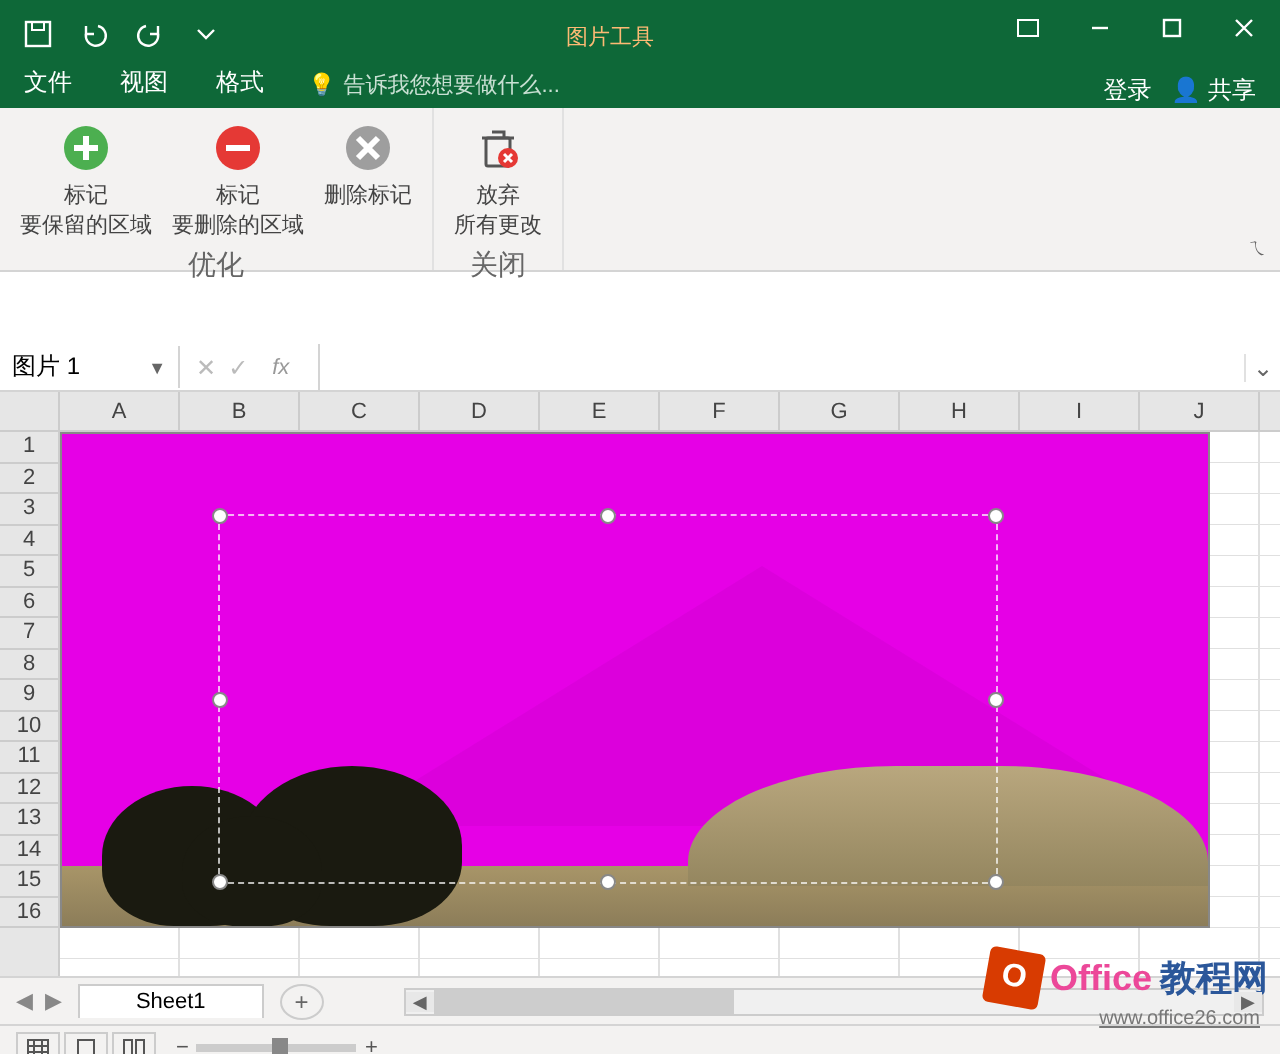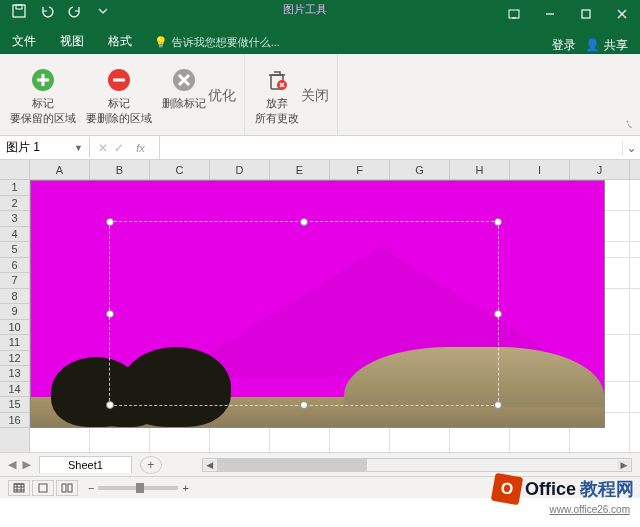--- a/index.html
+++ b/index.html
@@ -1,41 +1,41 @@
 <!DOCTYPE html>
 <html><head>
 <meta charset="utf-8">
 <style>
 * { margin: 0; padding: 0; box-sizing: border-box; font-family: "Microsoft YaHei", Arial, sans-serif; }
 body { background: #fff; width: 640px; height: 527px; overflow: hidden; position: relative; }
 
-.titlebar { background: #0e6838; height: 28px; display: flex; align-items: flex-start; color: #f0abfc; font-size: 12px; }
+.titlebar { background: #0e6838; height: 28px; display: flex; align-items: flex-end; color: #fdba74; font-size: 12px; }
 .tb-left { display: flex; align-items: center; gap: 6px; padding-left: 8px; }
 .tb-btn { width: 22px; height: 22px; display: flex; align-items: center; justify-content: center; cursor: pointer; }
 .tb-btn svg { stroke: #fff; fill: none; }
 .tb-center { flex: 1; text-align: center; display: flex; justify-content: center; gap: 40px; align-items: center; }
 .pic-tools { background: #0e6838; padding: 2px 8px; font-size: 11px; }
 .tb-right { display: flex; align-items: center; }
 .win-btn { width: 36px; height: 28px; display: flex; align-items: center; justify-content: center; cursor: pointer; }
 
 .tabs-row { background: #0e6838; height: 26px; display: flex; align-items: flex-end; color: #fff; font-size: 12px; }
 .tab { padding: 4px 12px; cursor: pointer; }
 .tab.active { background: #fff; color: #217346; }
 .tell-me { flex: 1; padding: 4px 10px; color: #c9e0d3; font-size: 11px; display: flex; align-items: center; gap: 4px; }
 .right-actions { display: flex; gap: 10px; padding-right: 12px; font-size: 12px; }
 
 .ribbon { background: #f3f2f1; border-bottom: 1px solid #d4d4d4; height: 82px; display: flex; position: relative; }
-.ribbon-group { display: flex; flex-direction: row; align-items: center; padding: 4px 8px 2px; border-right: 1px solid #e1e1e1; }
+.ribbon-group { display: flex; flex-direction: column; align-items: center; padding: 4px 8px 2px; border-right: 1px solid #e1e1e1; }
 .rg-items { display: flex; gap: 6px; flex: 1; align-items: flex-start; }
 .rg-item { display: flex; flex-direction: column; align-items: center; font-size: 11px; color: #444; cursor: pointer; padding: 2px; min-width: 48px; }
 .rg-item .ico { width: 28px; height: 28px; display: flex; align-items: center; justify-content: center; margin-bottom: 2px; }
 .rg-label { font-size: 14px; color: #666; padding: 2px 0; }
 .ribbon-collapse { position: absolute; right: 6px; bottom: 4px; font-size: 10px; color: #666; cursor: pointer; }
 
-.namebox-row { height: 24px; display: flex; align-items: center; border-bottom: 1px solid #d4d4d4; font-size: 12px; background: #fff; }
+.namebox-row { height: 24px; display: flex; align-items: center; border-bottom: 1px solid #d4d4d4; font-size: 12px; background: #fff; margin-top: 36px; }
 .namebox { width: 90px; border-right: 1px solid #d4d4d4; padding: 2px 6px; display: flex; align-items: center; justify-content: space-between; }
 .fx-btns { display: flex; gap: 6px; padding: 0 8px; color: #999; align-items: center; }
 .fx-label { font-style: italic; font-size: 11px; padding: 0 6px; }
 .formula-bar { flex: 1; border-left: 1px solid #d4d4d4; height: 100%; padding: 2px 6px; }
 .fb-expand { width: 18px; text-align: center; color: #666; cursor: pointer; border-left: 1px solid #e1e1e1; }
 
 .sheet-area { display: flex; height: 272px; position: relative; }
 .row-headers { width: 30px; background: #e6e6e6; border-right: 1px solid #ccc; }
 .col-headers { height: 20px; background: #e6e6e6; display: flex; border-bottom: 1px solid #ccc; }
 .corner { width: 30px; height: 20px; background: #e6e6e6; border-right: 1px solid #ccc; border-bottom: 1px solid #ccc; }
@@ -68,21 +68,21 @@
 
 .statusbar { height: 22px; background: #f3f2f1; border-top: 1px solid #d4d4d4; display: flex; align-items: center; font-size: 11px; color: #555; padding: 0 8px; }
 .sb-left { flex: 1; display: flex; gap: 8px; align-items: center; }
 .sb-views { display: flex; gap: 2px; }
 .sb-view { width: 22px; height: 16px; border: 1px solid #ccc; display: flex; align-items: center; justify-content: center; cursor: pointer; }
 .sb-zoom { display: flex; align-items: center; gap: 4px; margin-left: 10px; }
 .zoom-slider { width: 80px; height: 4px; background: #ccc; position: relative; }
 .zoom-slider .zt { position: absolute; left: 38px; top: -3px; width: 8px; height: 10px; background: #888; }
 
 .watermark { position: absolute; right: 6px; bottom: 24px; display: flex; align-items: center; gap: 4px; font-weight: bold; font-size: 18px; }
-.wm-o { color: #0f172a; }
+.wm-o { color: #ec4899; }
 .wm-t { color: #2b579a; text-align: right; }
 .wm-sub { font-size: 10px; color: #777; position: absolute; right: 10px; bottom: 12px; text-decoration: underline; }
 .wm-ico { width: 28px; height: 28px; background: #d83b01; transform: rotate(10deg); display: flex; align-items: center; justify-content: center; color: #fff; font-weight: bold; font-size: 16px; border-radius: 3px; }
 </style>
 </head>
 <body>
 
 <div class="titlebar">
   <div class="tb-left">
     <div class="tb-btn">

